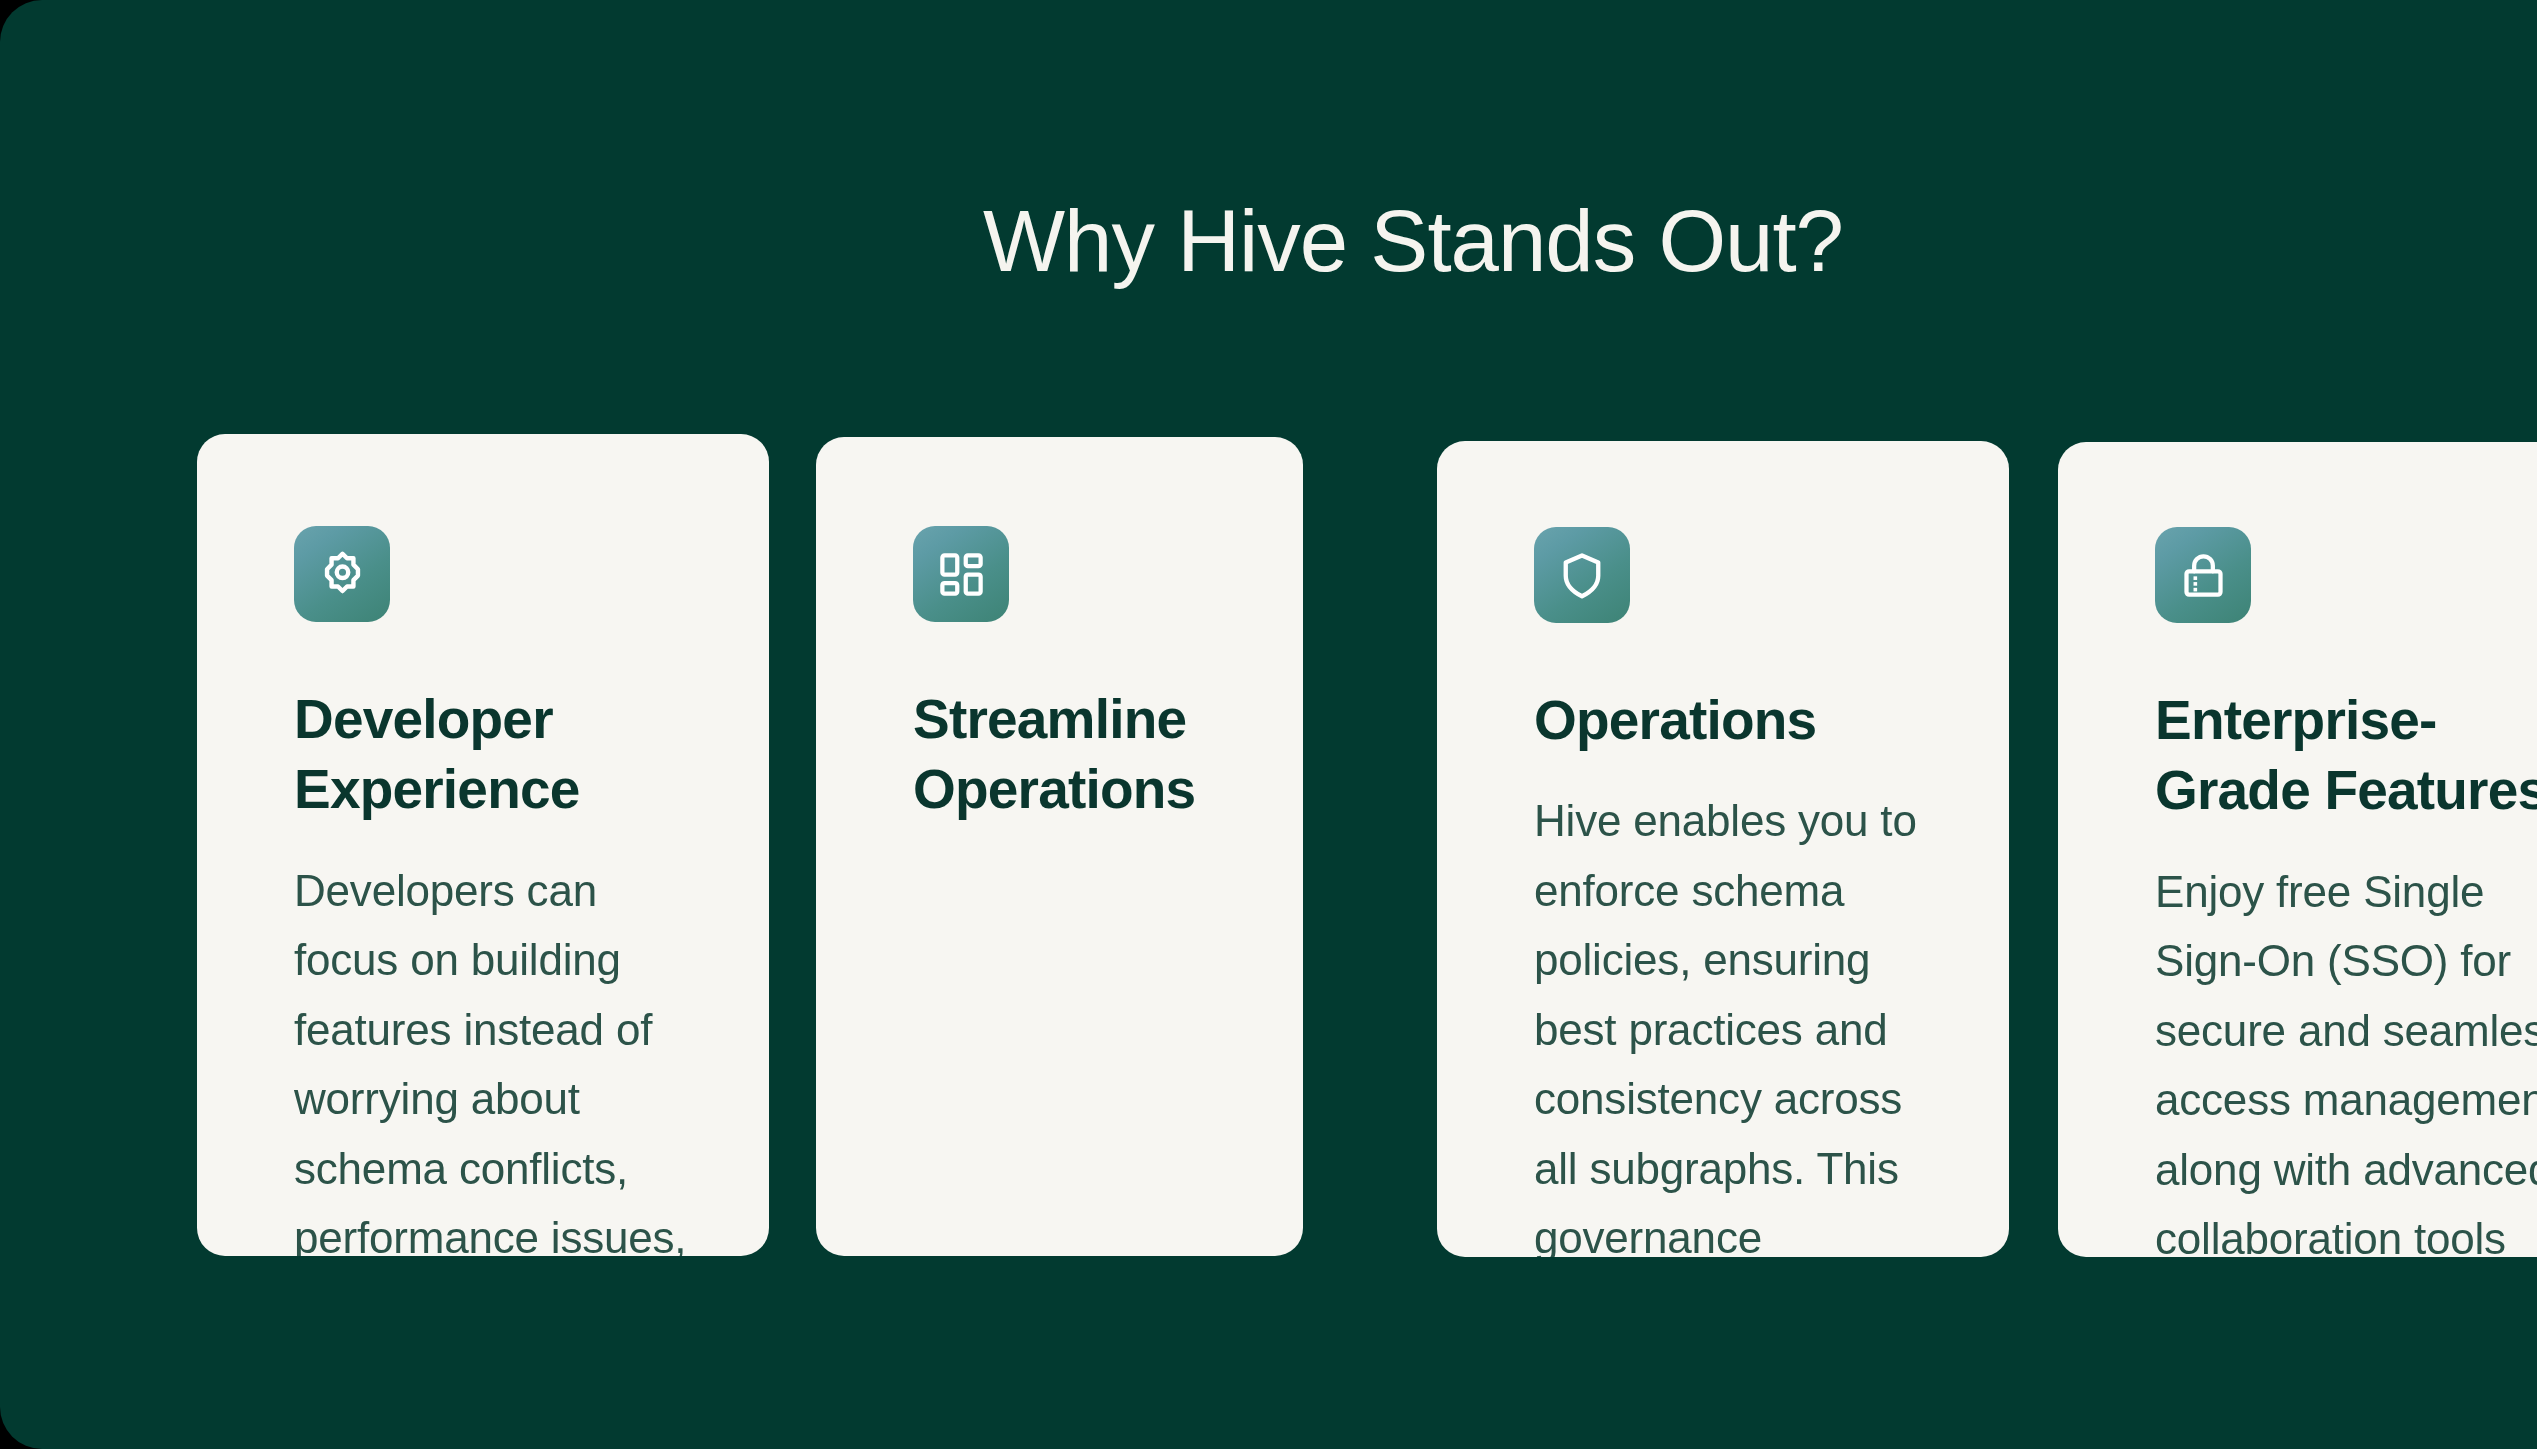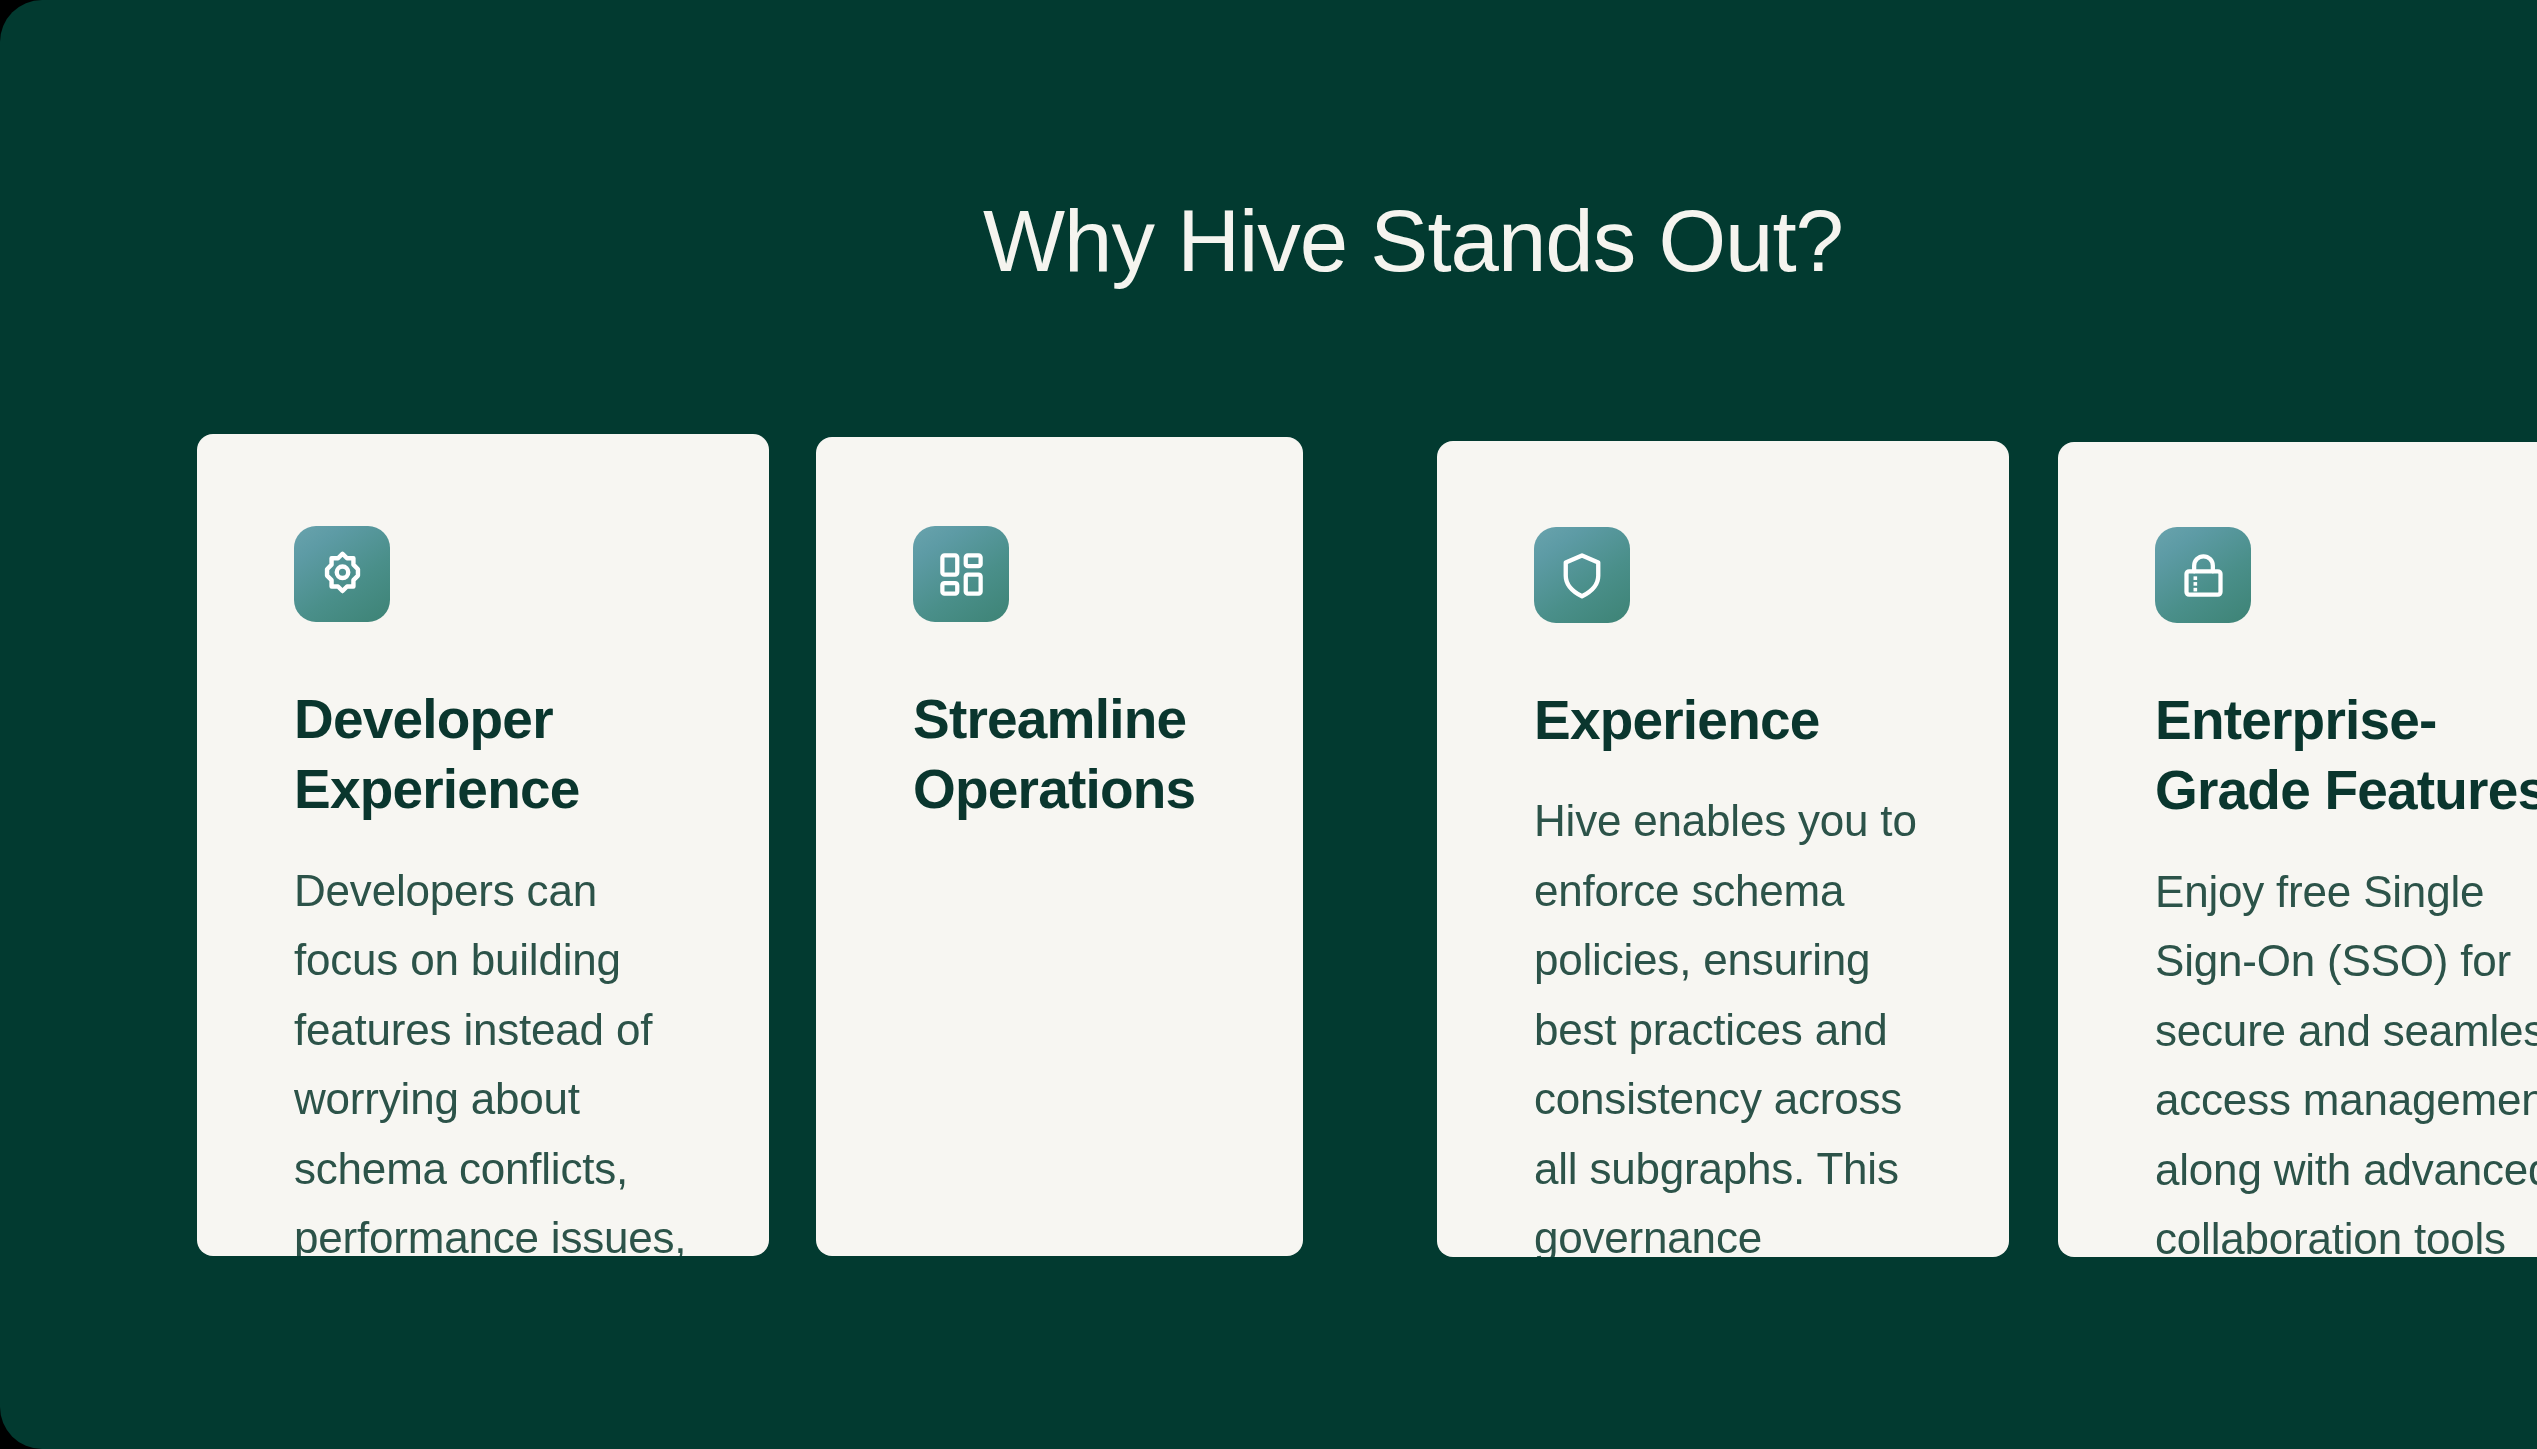--- a/index.html
+++ b/index.html
@@ -30,21 +30,21 @@
     font-size:87px;
     font-weight:300;
     letter-spacing:-1px;
     color:#f5f4ef;
     line-height:1.1;
     white-space:nowrap;
   }
   .card {
     position:absolute;
     background:#f7f6f2;
-    border-radius:16px;
+    border-radius:28px;
     overflow:hidden;
   }
   .card-inner {
     position:absolute;
     left:96px;
     top:94px;
     right:46px;
   }
   .icon-tile {
     width:96px; height:96px;
@@ -123,21 +123,21 @@
 
     <div class="card" id="card-2">
       <div class="card-inner">
         <div class="icon-tile">
           <span>
             <svg width="52" height="52" viewBox="0 0 24 24" fill="none" stroke="#ffffff" stroke-width="2" stroke-linecap="round" stroke-linejoin="round">
               <path d="M12 3L4.5 6.2v6.1c0 4.2 3.1 7.3 7.5 9.5 4.4-2.2 7.5-5.3 7.5-9.5V6.2L12 3z"></path>
             </svg>
           </span>
         </div>
-        <div class="card-title">Experience</div>
+        <div class="card-title">Operations</div>
         <div class="card-body">Hive enables you to enforce schema policies, ensuring best practices and consistency across all subgraphs. This governance framework helps maintain a unified and high-quality API.</div>
       </div>
     </div>
 
     <div class="card" id="card-3">
       <div class="card-inner">
         <div class="icon-tile">
           <span>
             <svg width="51" height="51" viewBox="0 0 24 24" fill="none" stroke="#ffffff" stroke-width="2" stroke-linecap="round" stroke-linejoin="round">
               <rect x="4" y="10" width="16" height="11" rx="1.2"></rect>

